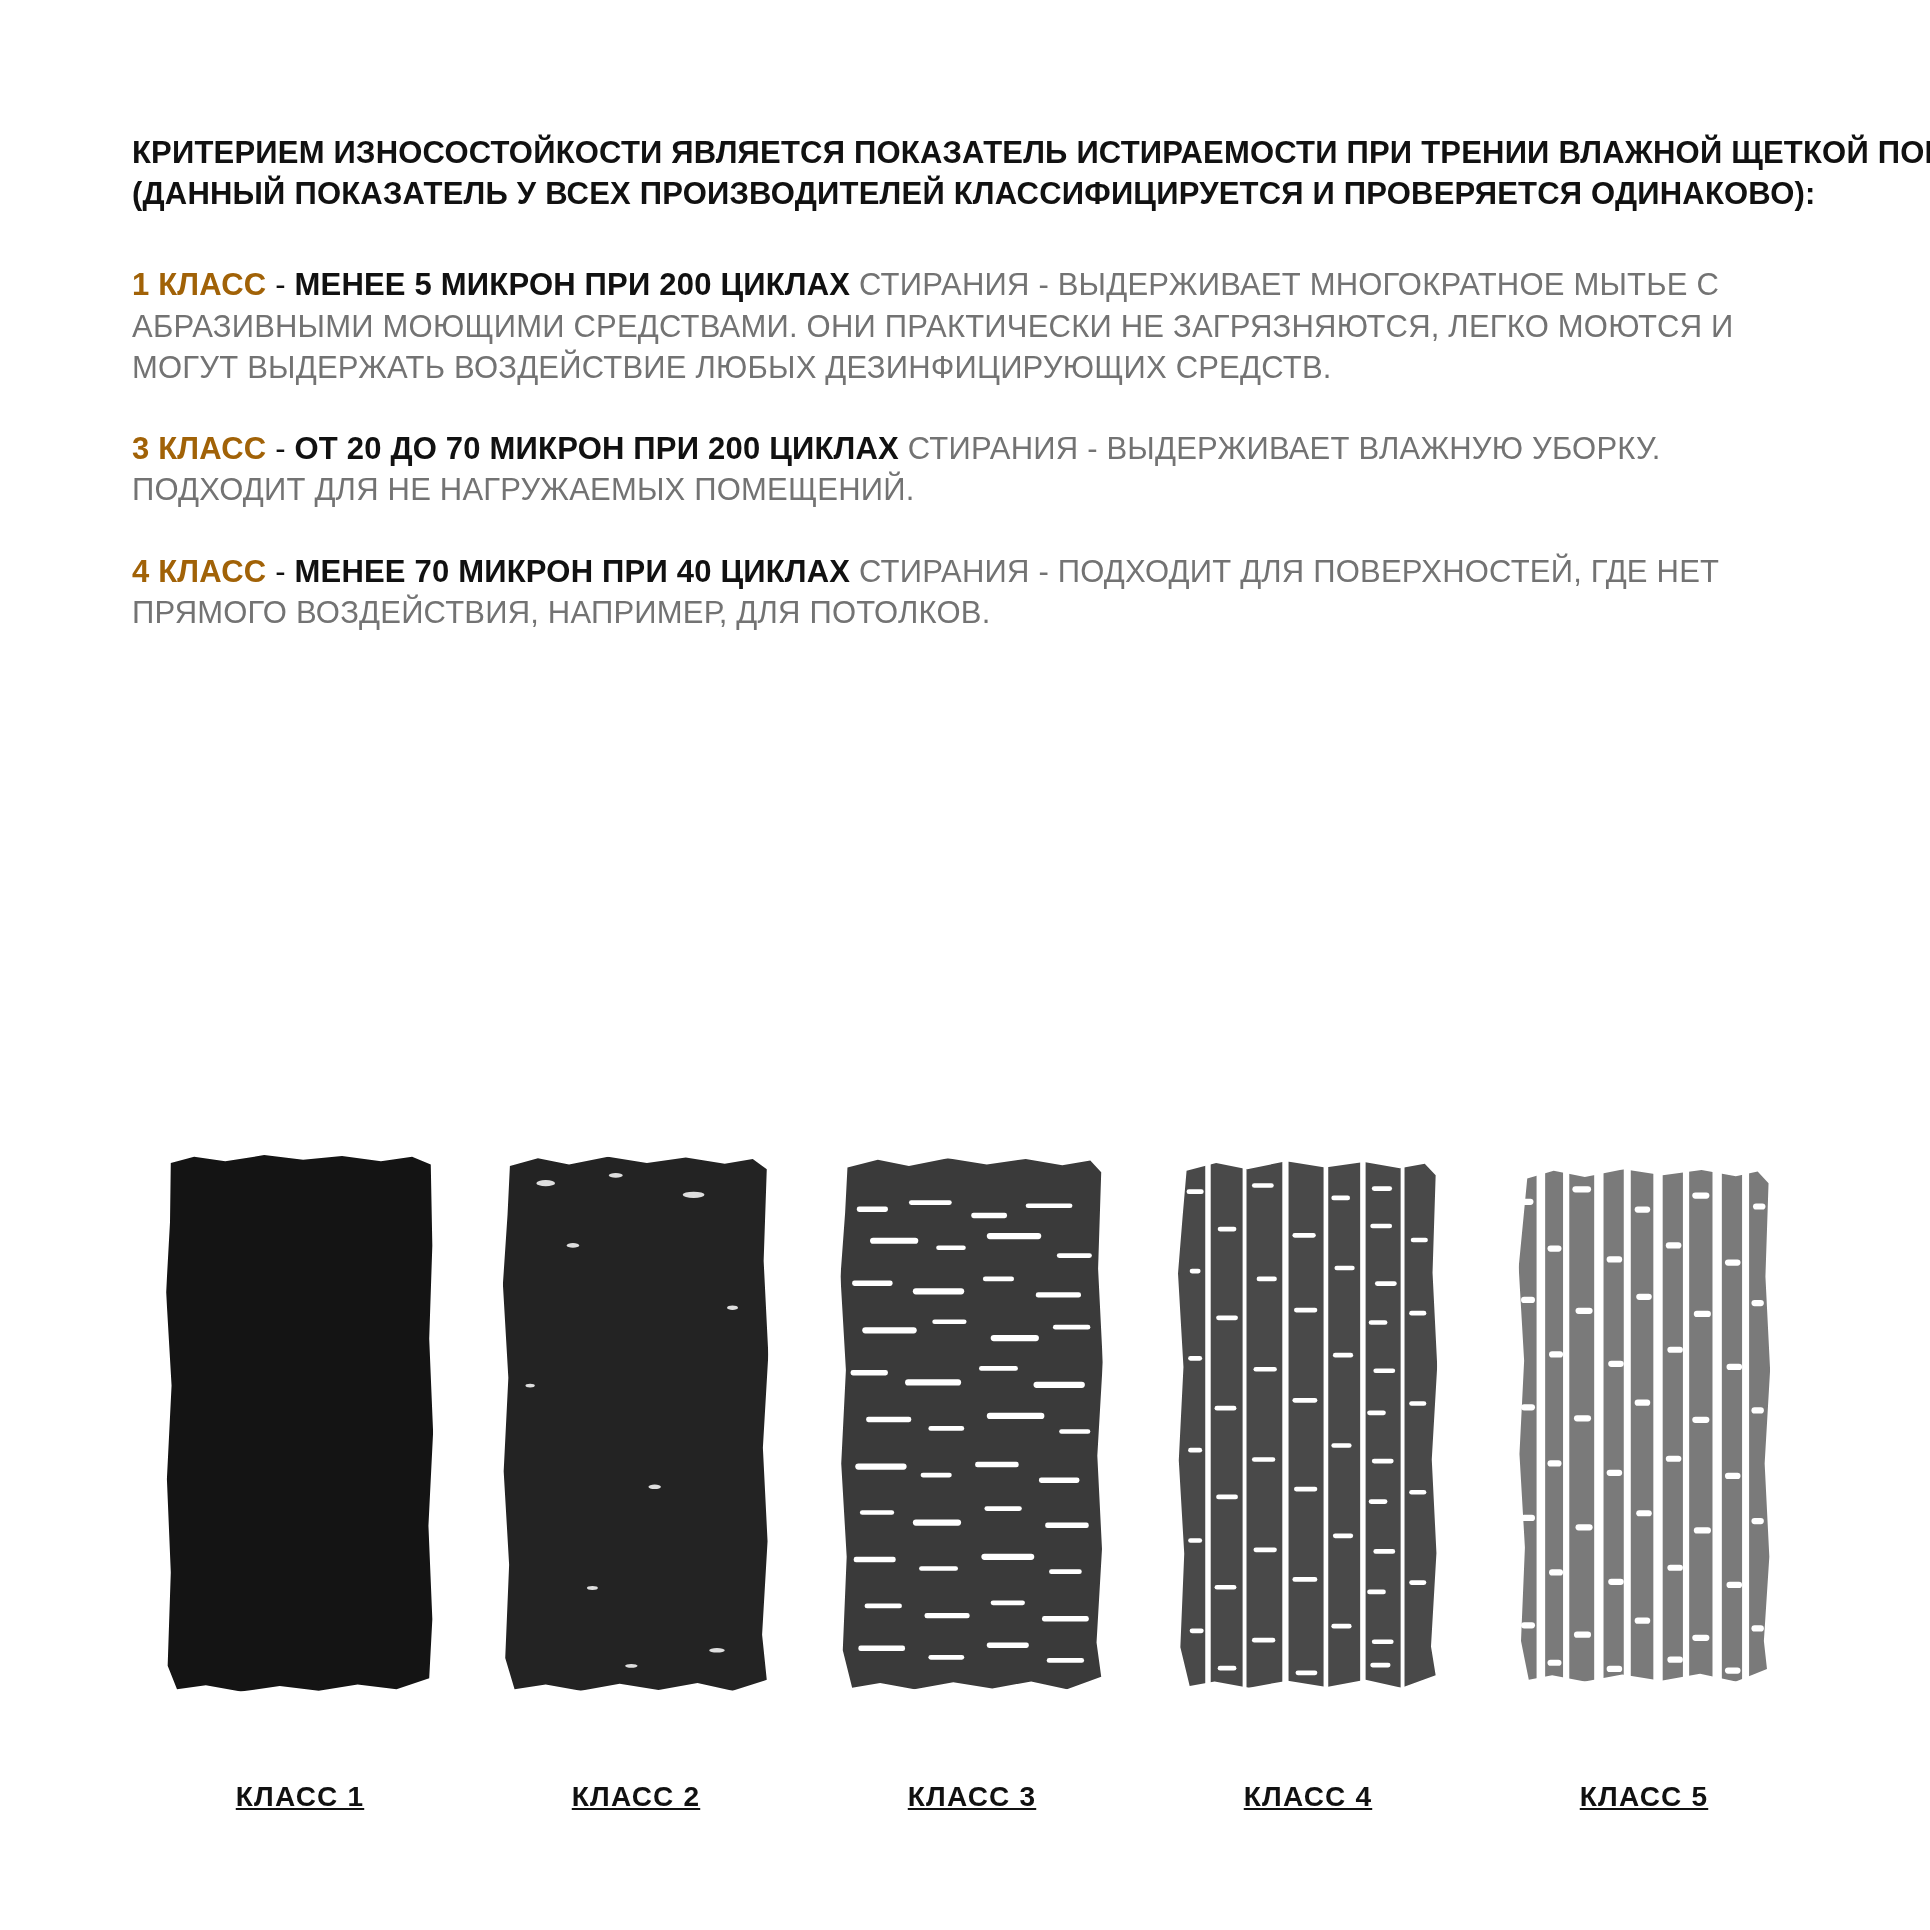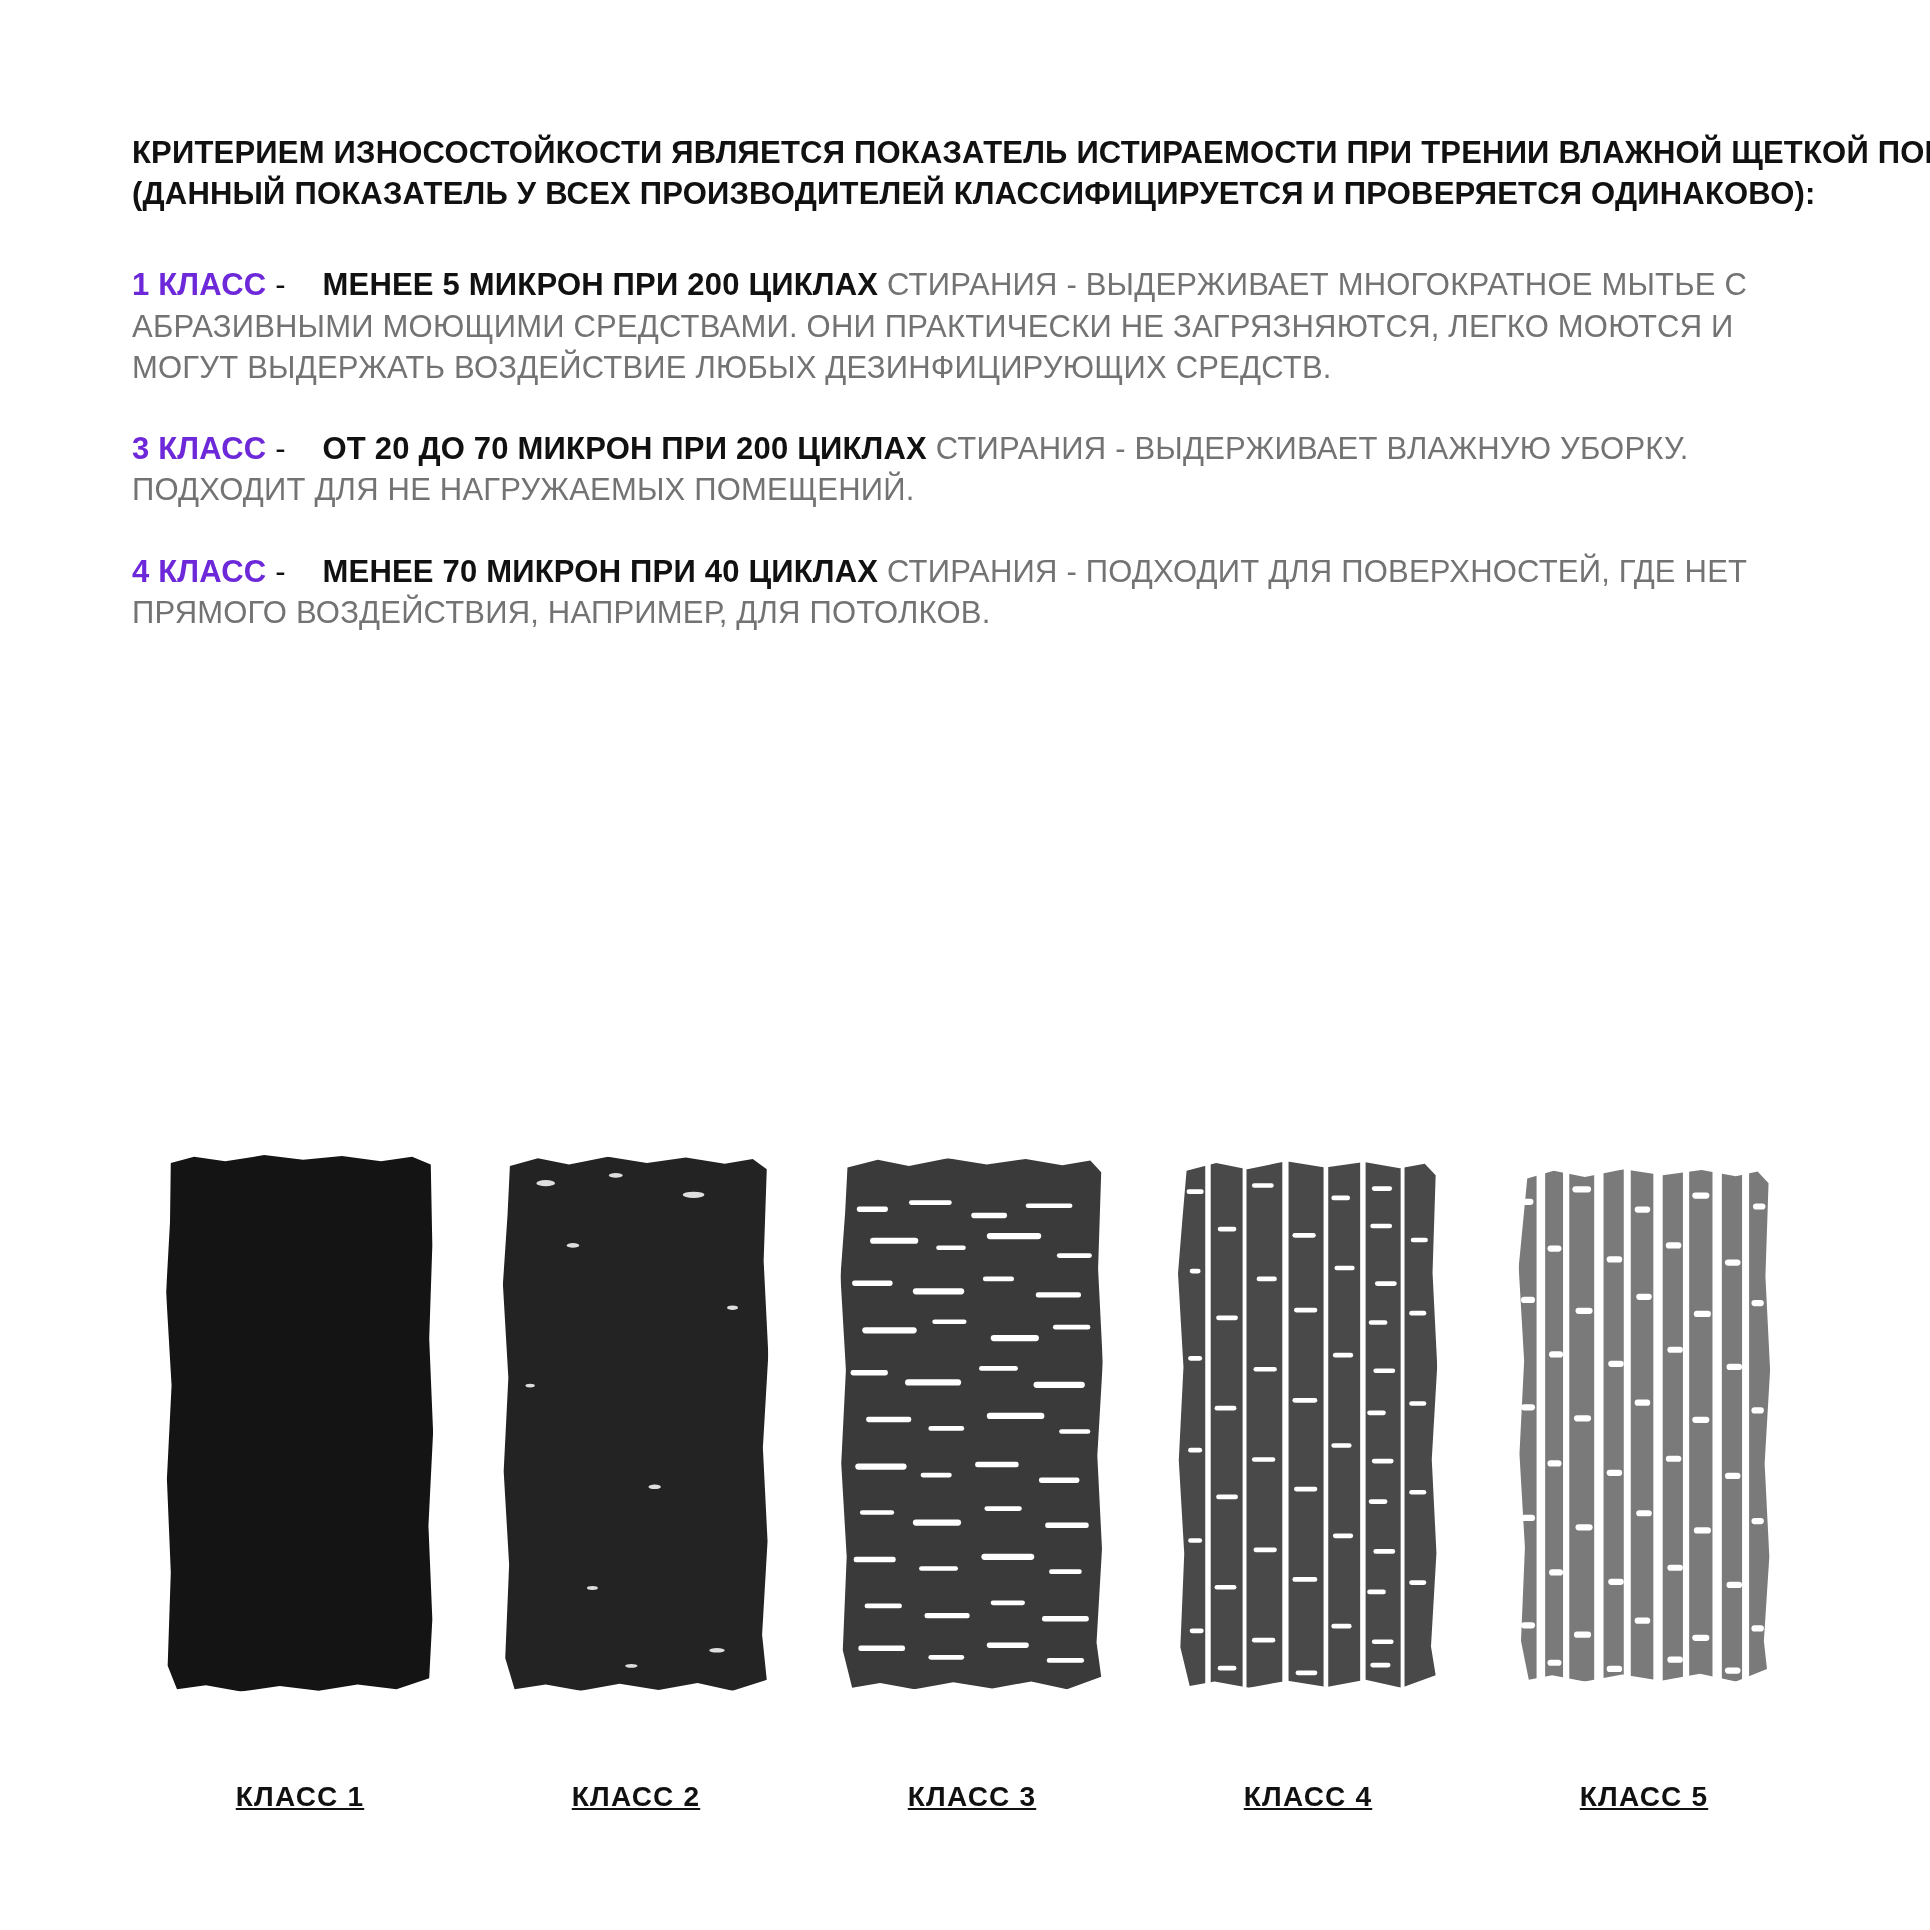--- a/index.html
+++ b/index.html
@@ -41,25 +41,25 @@
     margin-bottom: 40px;
     font-size: 31px;
     line-height: 1.33;
     letter-spacing: 0.2px;
     text-transform: uppercase;
     max-width: 1681px;
     font-weight: 500;
   }
   .class-block:last-child { margin-bottom: 0; }
   .class-tag {
-    color: #6d28d9;
+    color: #a16207;
     font-weight: 800;
   }
   .class-dash { color: #111; font-weight: 500; }
-  .class-strong { font-weight: 800; color: #111; margin-left: 28px; }
+  .class-strong { font-weight: 800; color: #111; }
   .class-rest { font-weight: 400; color: #737373; }
 
   
   .swatches {
     position: absolute;
     left: 132px;
     top: 1152px;
     width: 1681px;
     height: 623px;
     display: flex;

